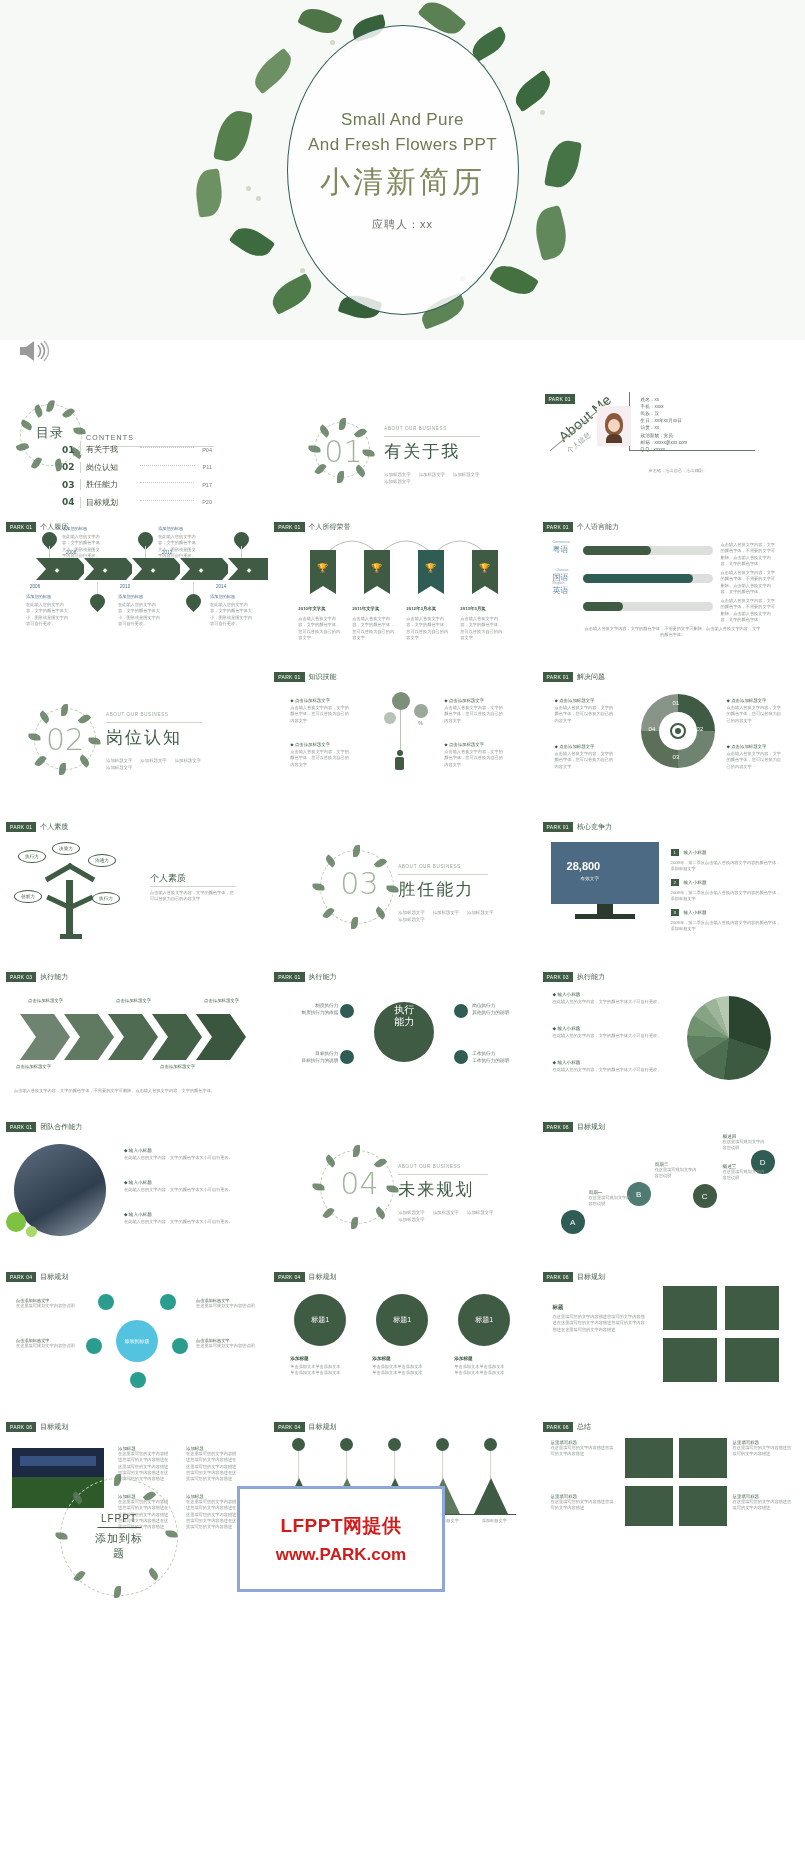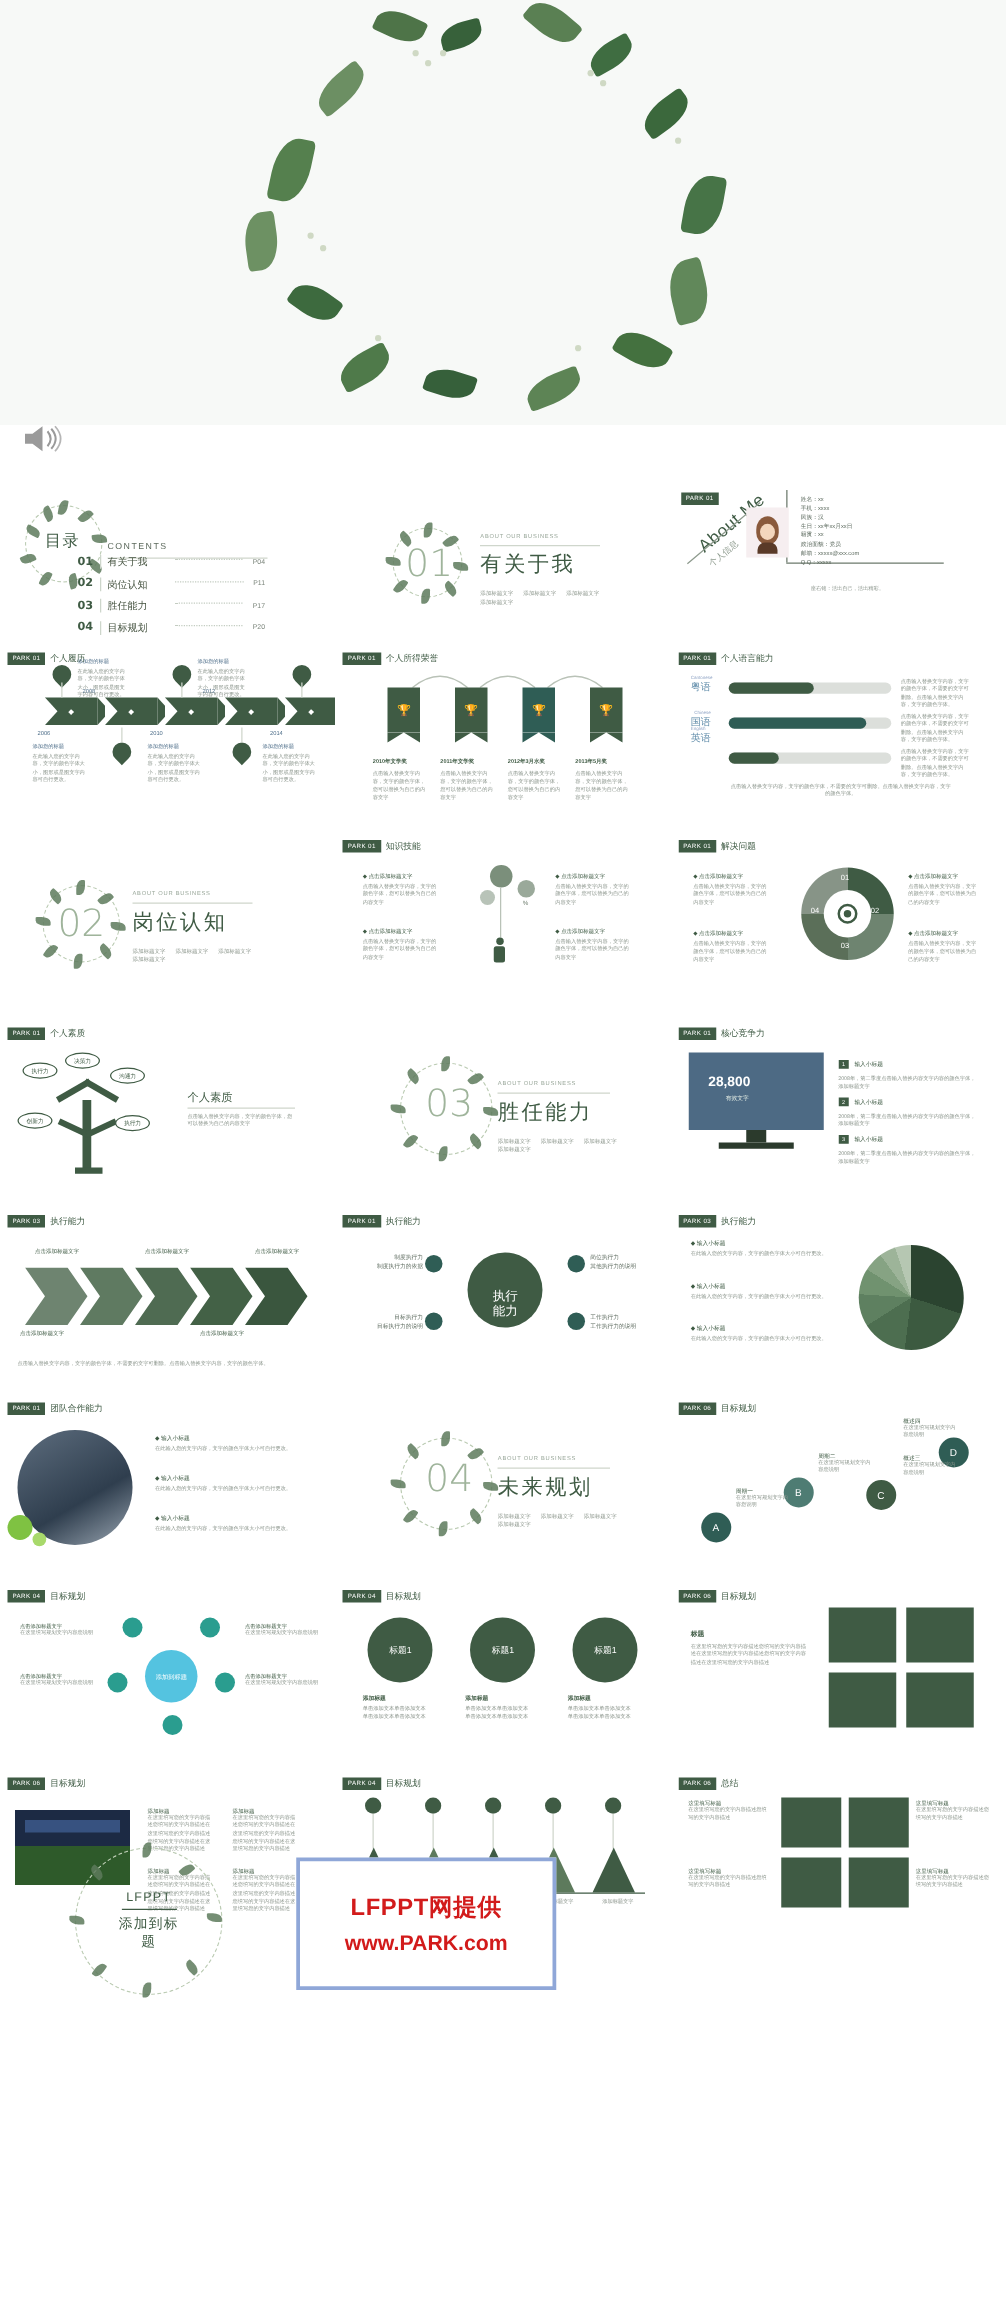--- a/index.html
+++ b/index.html
@@ -150,20 +150,26 @@
     <div class="sprig" style="left:340px;top:48px;width:5px;height:5px;"></div>
     <div class="sprig" style="left:352px;top:40px;width:5px;height:5px;"></div>
     <div class="sprig" style="left:470px;top:56px;width:5px;height:5px;"></div>
     <div class="sprig" style="left:480px;top:64px;width:5px;height:5px;"></div>
     <div class="sprig" style="left:246px;top:186px;width:5px;height:5px;"></div>
     <div class="sprig" style="left:256px;top:196px;width:5px;height:5px;"></div>
     <div class="sprig" style="left:300px;top:268px;width:5px;height:5px;"></div>
     <div class="sprig" style="left:460px;top:276px;width:5px;height:5px;"></div>
     <div class="sprig" style="left:540px;top:110px;width:5px;height:5px;"></div>
   </div>
+  <div class="ring">
+    <div class="en1">Small And Pure</div>
+    <div class="en2">And Fresh Flowers PPT</div>
+    <div class="cn">小清新简历</div>
+    <div class="sub">应聘人：xx</div>
+  </div>
 </div>
 
 <div class="audio-icon">
   <svg width="34" height="26" viewBox="0 0 34 26">
     <polygon points="4,9 10,9 18,3 18,23 10,17 4,17" fill="#9a9a9a"></polygon>
     <path d="M22 7 q5 6 0 12" stroke="#9a9a9a" stroke-width="1.6" fill="none"></path>
     <path d="M25 5 q7 8 0 16" stroke="#9a9a9a" stroke-width="1.6" fill="none"></path>
     <path d="M28 3 q9 10 0 20" stroke="#b5b5b5" stroke-width="1.4" fill="none"></path>
   </svg>
 </div>
@@ -591,21 +597,21 @@
       <div style="position:absolute;left:160px;top:100px;font-size:4.4px;color:#3f5b44;">点击添加标题文字</div>
       <div class="mini" style="position:absolute;left:14px;top:124px;width:240px;">点击输入替换文字内容，文字的颜色字体，不需要的文字可删除。点击输入替换文字内容，文字的颜色字体。</div>
     </div>
 
     <div class="slide h150">
       <div class="tagline">
           <span class="tag">PARK 01</span>
           <span class="t2">执行能力</span>
         </div>
       <div class="greencirc" style="left:106px;top:38px;width:60px;height:60px;"></div>
-      <div style="position:absolute;left:118px;top:68px;color:#fff;font-size:10px;text-align:center;width:36px;line-height:1.2;">
+      <div style="position:absolute;left:118px;top:40px;color:#fff;font-size:10px;text-align:center;width:36px;line-height:1.2;">
         <span>执行</span><br>
         <span>能力</span>
       </div>
       <div class="tealcirc" style="left:72px;top:40px;width:14px;height:14px;"></div>
       <div class="tealcirc" style="left:186px;top:40px;width:14px;height:14px;"></div>
       <div class="tealcirc" style="left:72px;top:86px;width:14px;height:14px;"></div>
       <div class="tealcirc" style="left:186px;top:86px;width:14px;height:14px;"></div>
       <div class="mini2" style="position:absolute;left:18px;top:38px;width:52px;text-align:right;white-space:pre-line;">制度执行力
 制度执行力的依据</div>
       <div class="mini2" style="position:absolute;left:204px;top:38px;width:54px;white-space:pre-line;">岗位执行力

